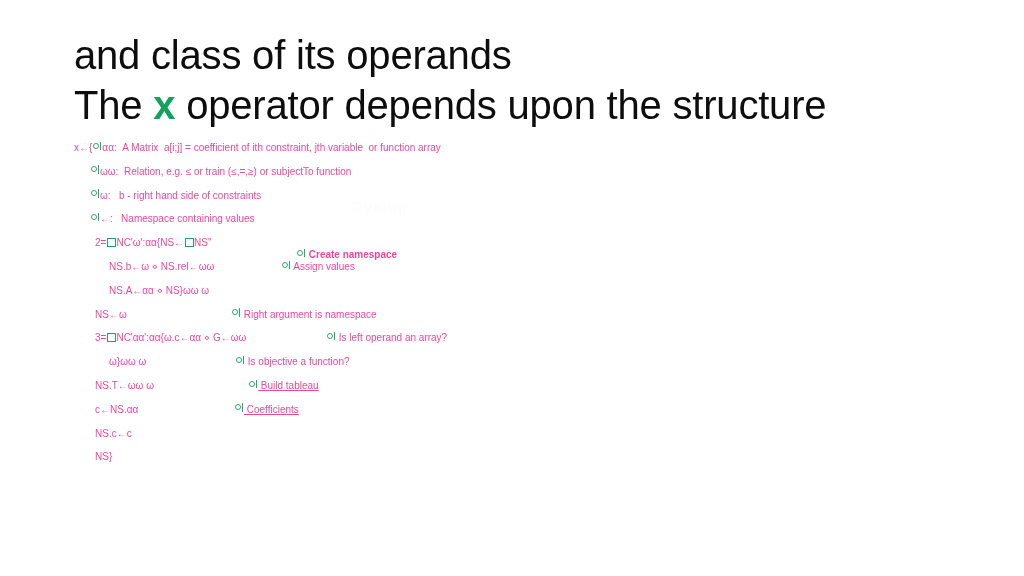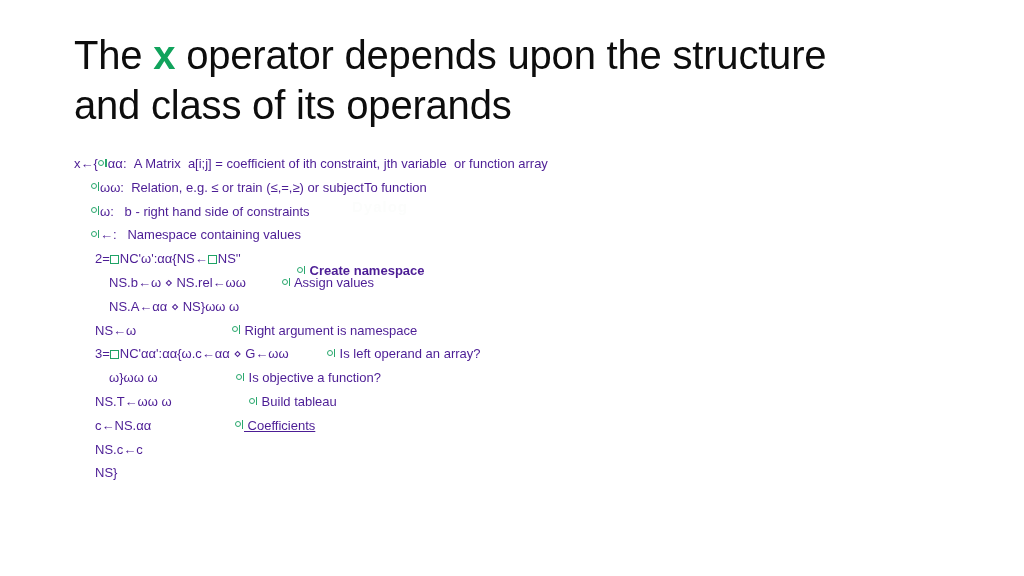--- a/index.html
+++ b/index.html
@@ -39,24 +39,24 @@
   }
   .title-accent {
     color: #11a35c;
     font-weight: 700;
   }
 
   
   .code-block {
     position: absolute;
     left: 74px;
-    top: 152px;
+    top: 136px;
     width: 900px;
-    color: #4c1d95;
-    font-size: 13px;
+    color: #ec4899;
+    font-size: 10px;
     line-height: 23.8px;
   }
   .code-line {
     white-space: pre;
     height: 23.8px;
     display: flex;
     align-items: baseline;
   }
   .code-src {
     display: inline-block;
@@ -120,43 +120,43 @@
     white-space: pre;
     user-select: none;
   }
 </style>
 </head>
 <body>
 
 <div class="slide">
 
   <div class="title-block">
+    <div class="title-line">and class of its operands</div>
     <div class="title-line"><span>The </span><span class="title-accent">x</span><span> operator depends upon the structure</span></div>
-    <div class="title-line">and class of its operands</div>
   </div>
 
   <div class="watermark">Dyalog</div>
 
   <div class="code-block" id="code-block" style="position: absolute;">
       <div class="code-line"><span class="code-src" style="margin-left: 0px;"><span class="code-src">x←{</span><span class="lamp"></span><span class="code-src">αα:  A Matrix  a[i;j] = coefficient of ith constraint, jth variable  or function array</span></span></div>
       <div class="code-line"><span class="code-src" style="margin-left: 16px;"><span class="lamp"></span><span class="code-src">ωω:  Relation, e.g. ≤ or train (≤,=,≥) or subjectTo function</span></span></div>
       <div class="code-line"><span class="code-src" style="margin-left: 16px;"><span class="lamp"></span><span class="code-src">ω:   b - right hand side of constraints</span></span></div>
       <div class="code-line"><span class="code-src" style="margin-left: 16px;"><span class="lamp"></span><span class="code-src">←:   Namespace containing values</span></span></div>
       <span class="code-cmt" style="position: absolute; left: 222px; margin-top: 107px; top: 0px; font-weight: bold;"><span class="lamp"></span><span> Create namespace</span></span>
       <div class="code-line"><span class="code-src" style="margin-left: 21px;"><span class="code-src">2=</span><span class="quad"></span><span class="code-src">NC'ω':αα{NS←</span><span class="quad"></span><span class="code-src">NS''</span></span></div>
       <span class="code-cmt" style="position: absolute; left: 207px; margin-top: 119px; top: 0px;"><span class="lamp"></span><span> Assign values</span></span>
       <div class="code-line"><span class="code-src" style="margin-left: 35px;"><span class="code-src">NS.b←ω ⋄ NS.rel←ωω</span></span></div>
       <div class="code-line"><span class="code-src" style="margin-left: 35px;"><span class="code-src">NS.A←αα ⋄ NS}ωω ω</span></span></div>
       <span class="code-cmt" style="position: absolute; left: 157px; margin-top: 166.6px; top: 0px;"><span class="lamp"></span><span> Right argument is namespace</span></span>
       <div class="code-line"><span class="code-src" style="margin-left: 21px;"><span class="code-src">NS←ω</span></span></div>
       <span class="code-cmt" style="position: absolute; left: 252px; margin-top: 190.4px; top: 0px;"><span class="lamp"></span><span> Is left operand an array?</span></span>
       <div class="code-line"><span class="code-src" style="margin-left: 21px;"><span class="code-src">3=</span><span class="quad"></span><span class="code-src">NC'αα':αα{ω.c←αα ⋄ G←ωω</span></span></div>
       <span class="code-cmt" style="position: absolute; left: 161px; margin-top: 214.2px; top: 0px; text-align: right;"><span class="lamp"></span><span> Is objective a function?</span></span>
       <div class="code-line"><span class="code-src" style="margin-left: 35px; text-align: right;"><span class="code-src">ω}ωω ω</span></span></div>
-      <span class="code-cmt" style="position: absolute; left: 174px; margin-top: 238px; top: 0px;"><span class="lamp"></span><span> Build tableau</span></span>
+      <span class="code-cmt" style="position: absolute; left: 174px; margin-top: 238px; top: 0px; text-decoration: underline;"><span class="lamp"></span><span> Build tableau</span></span>
       <div class="code-line"><span class="code-src" style="margin-left: 21px;"><span class="code-src">NS.T←ωω ω</span></span></div>
       <span class="code-cmt" style="position: absolute; left: 160px; margin-top: 261.8px; top: 0px; text-decoration: underline;"><span class="lamp"></span><span> Coefficients</span></span>
       <div class="code-line"><span class="code-src" style="margin-left: 21px;"><span class="code-src">c←NS.αα</span></span></div>
       <div class="code-line"><span class="code-src" style="margin-left: 21px;"><span class="code-src">NS.c←c</span></span></div>
       <div class="code-line"><span class="code-src" style="margin-left: 21px;"><span class="code-src">NS}</span></span></div>
     </div>
 
 </div>
 
 </body></html>

